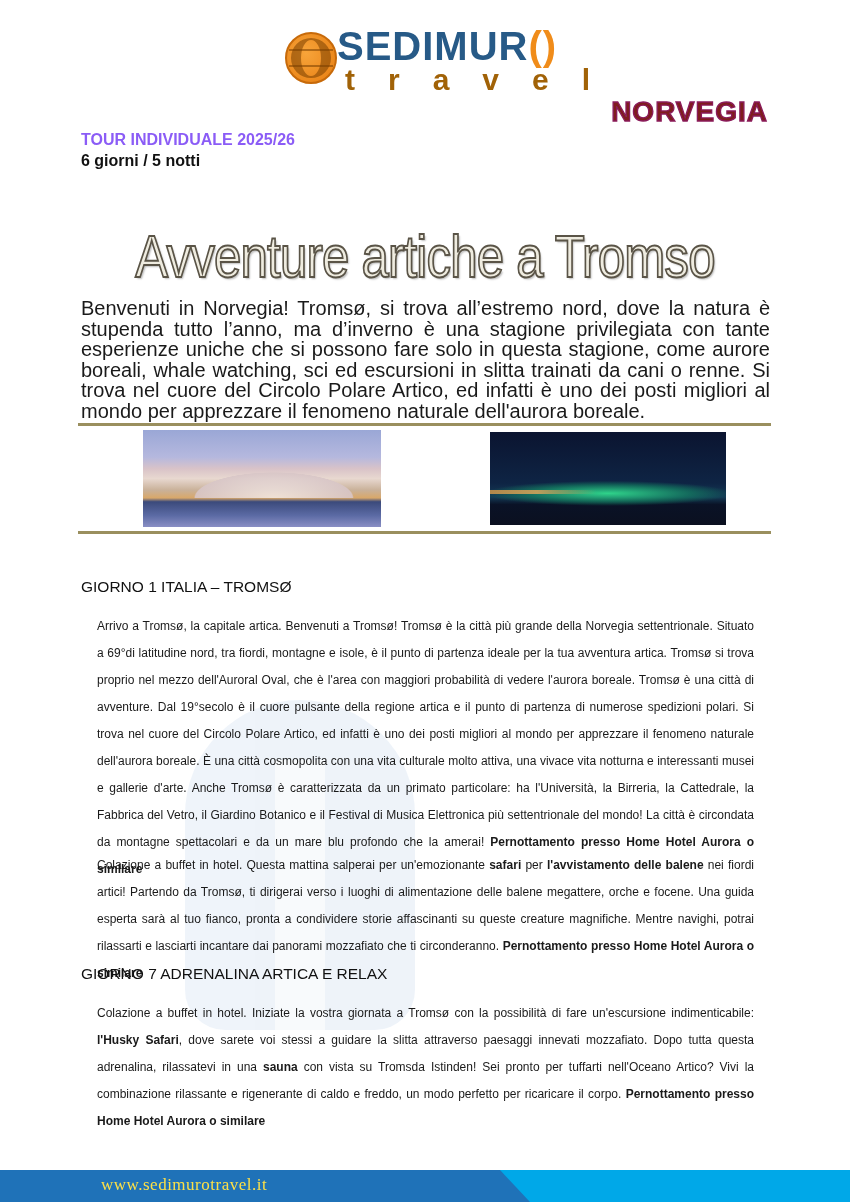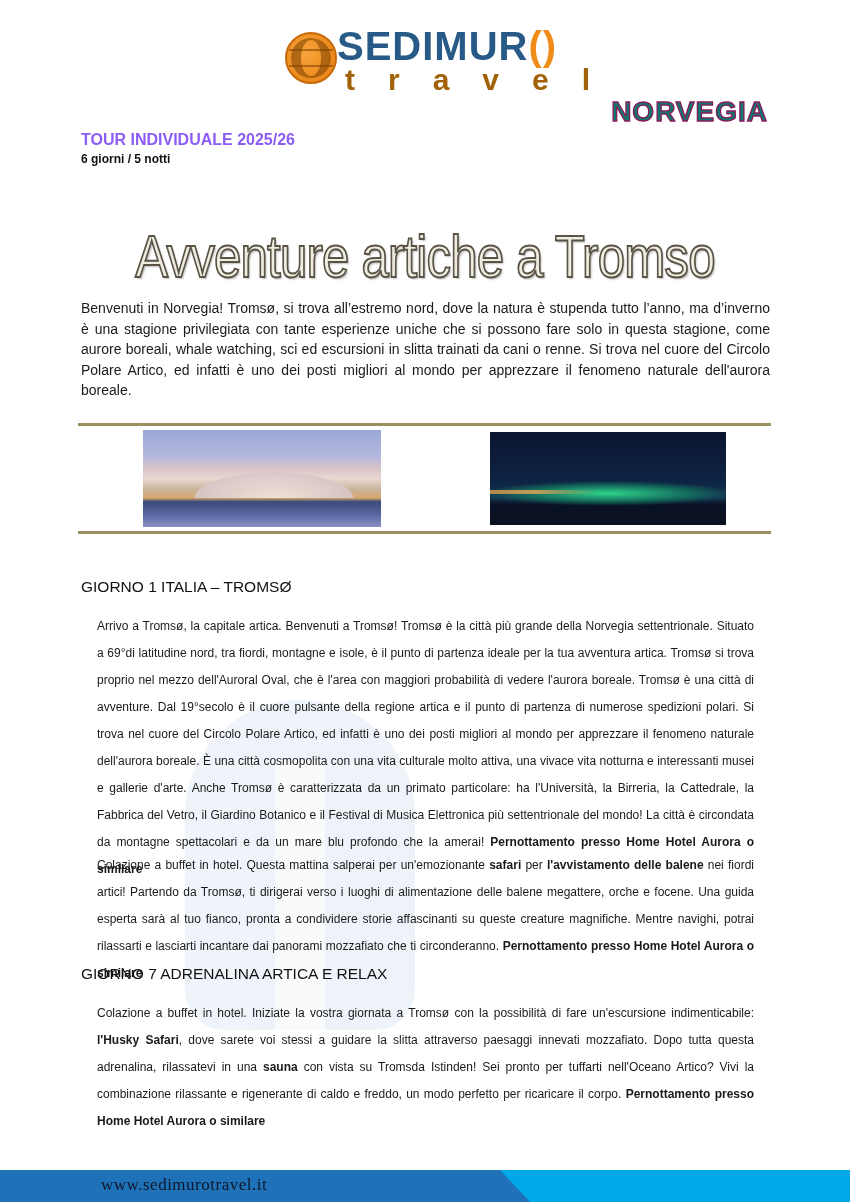--- a/index.html
+++ b/index.html
@@ -14,28 +14,28 @@
   .logo-globe::before { content: ""; position: absolute; inset: 4px; border-radius: 50%;
                 border: 2px solid #7a3f00; border-left-width: 10px; border-right-width: 10px; box-sizing: border-box; opacity: .55; }
   .logo-globe::after { content: ""; position: absolute; left: 2px; right: 2px; top: 15px; height: 14px;
                 border-top: 2px solid #7a3f00; border-bottom: 2px solid #7a3f00; opacity: .55; }
   .logo-main { position: absolute; left: 52px; top: 0; font-family: "Liberation Sans", sans-serif; font-weight: bold;
                font-size: 40px; color: #275a87; letter-spacing: 1px; line-height: 44px; }
   .logo-paren { color: #f08c1a; }
   .logo-sub { position: absolute; left: 60px; top: 40px; font-family: "Liberation Sans", sans-serif; font-weight: bold;
               font-size: 30px; color: #a16207; letter-spacing: 33px; line-height: 32px; }
   .country { position: absolute; right: 82px; top: 96px; font-family: "Liberation Sans", sans-serif; font-weight: bold;
-             font-size: 28px; letter-spacing: 1px; color: #0f766e; -webkit-text-stroke: 1.3px #8a1a5a; }
+             font-size: 28px; letter-spacing: 1px; color: #7f1d1d; -webkit-text-stroke: 1.3px #8a1a5a; }
   .tour-type { position: absolute; left: 81px; top: 131px; font-family: "Liberation Sans", sans-serif; font-size: 16px; font-weight: bold; color: #8b5cf6; }
-  .tour-duration { position: absolute; left: 81px; top: 152px; font-family: "Liberation Sans", sans-serif; font-size: 12px; font-weight: bold; color: #111; }
+  .tour-duration { position: absolute; left: 81px; top: 152px; font-family: "Liberation Sans", sans-serif; font-size: 16px; font-weight: bold; color: #111; }
   .title { position: absolute; left: 0; width: 850px; top: 222px; text-align: center;
            font-family: "Liberation Sans Narrow", "Liberation Sans", sans-serif; font-size: 60px; line-height: 70px;
            color: #efece0; -webkit-text-stroke: 2px #5a5447; transform: scaleX(0.82); transform-origin: center; letter-spacing: -1px;
            text-shadow: 2px 2px 2px rgba(0,0,0,0.25); }
-  .intro { position: absolute; left: 81px; top: 298px; width: 689px; font-size: 14px; line-height: 20.5px; text-align: justify; z-index: 1; }
+  .intro { position: absolute; left: 81px; top: 298px; width: 689px; font-size: 20px; line-height: 20.5px; text-align: justify; z-index: 1; }
   .rule { position: absolute; left: 78px; width: 693px; height: 3px; background: #9a8f5e; }
   .rule.top { top: 423px; }
   .rule.bottom { top: 531px; }
   .photo { position: absolute; top: 430px; height: 94px; }
   .photo-city { left: 143px; width: 238px; top: 430px; height: 97px;
     background: linear-gradient(180deg, #9aa7d6 0%, #b5b8de 28%, #d9c3c8 40%, #e8d8d0 50%, #c9b199 62%, #d9a86a 70%, #3b4a7b 74%, #5b6aa4 88%, #8a8fc4 100%); }
   .photo-city::before { content: ""; position: absolute; left: 0; right: 0; top: 22px; height: 46px;
     background: radial-gradient(ellipse 60% 100% at 55% 100%, #f2e7e0 0%, #d8c6c7 55%, transparent 56%); opacity: .9; }
   .photo-aurora { left: 490px; width: 236px; top: 432px; height: 93px;
     background: radial-gradient(ellipse 70% 18% at 50% 66%, #2fd38a 0%, rgba(20,140,100,.6) 50%, transparent 75%),
@@ -45,21 +45,21 @@
   .day { position: absolute; left: 81px; width: 689px; z-index: 1; }
   .day-heading { font-size: 15.5px; line-height: 20px; font-weight: normal; color: #111; margin: 0; }
   .day-body { font-size: 12px; line-height: 27px; text-align: justify; margin: 16px; }
   .day-body b { font-weight: bold; }
   .day1 { top: 577px; }
   .day2 { top: 836px; }
   .day3 { top: 964px; }
   .footer { position: absolute; left: 0; top: 1170px; width: 850px; height: 32px; background: #1f72b8; overflow: hidden; }
   .footer-accent { position: absolute; left: 500px; top: 0; width: 400px; height: 32px; background: #00a8e8;
                    clip-path: polygon(0 0, 100% 0, 100% 100%, 30px 100%); }
-  .footer-url { position: absolute; left: 101px; top: 5px; font-family: "Liberation Serif", "DejaVu Serif", serif; font-size: 17px; color: #0f172a; letter-spacing: 0.5px; }
+  .footer-url { position: absolute; left: 101px; top: 5px; font-family: "Liberation Serif", "DejaVu Serif", serif; font-size: 17px; color: #fde047; letter-spacing: 0.5px; }
 </style>
 </head>
 <body>
 
 <div class="watermark"></div>
 
 <div class="logo">
   <div class="logo-globe"></div>
   <div class="logo-main"><span>SEDIMUR</span><span class="logo-paren">()</span></div>
   <div class="logo-sub">travel</div>

